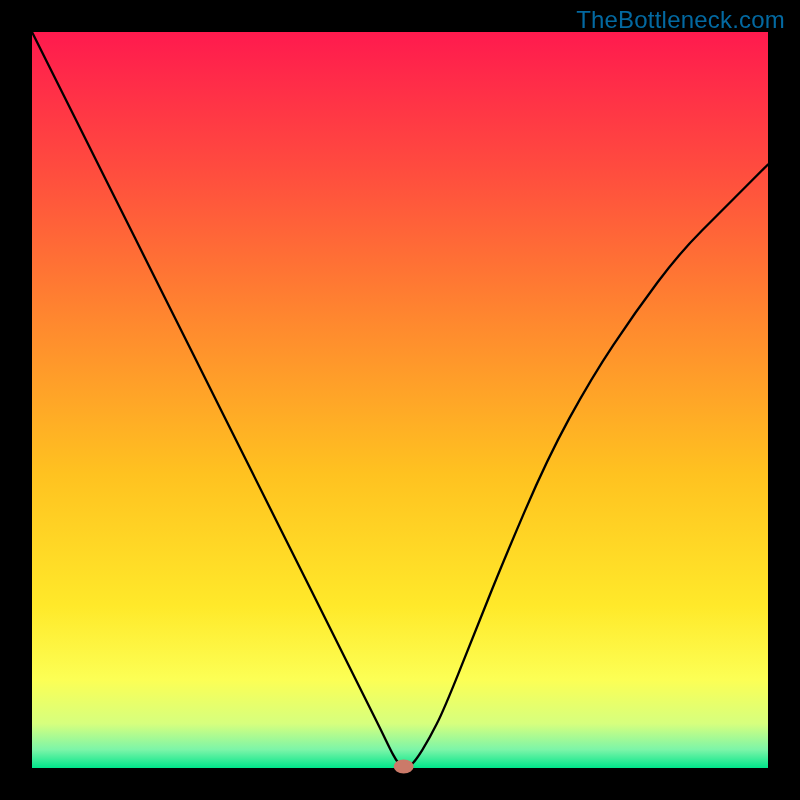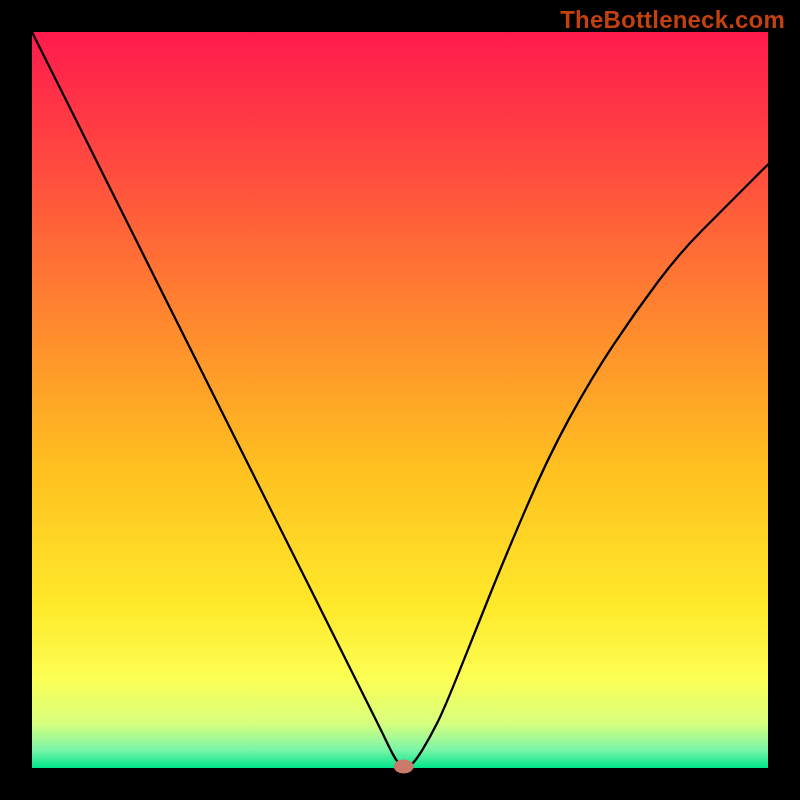--- a/index.html
+++ b/index.html
@@ -15,23 +15,23 @@
     width: 800px;
     height: 800px;
     background: #000;
   }
   .watermark {
     position: absolute;
     top: 6px;
     right: 15px;
     font-family: Arial, Helvetica, sans-serif;
     font-size: 24px;
-    color: #c2410c;
+    color: #0369a1;
     letter-spacing: 0.2px;
-    font-weight: 700;
+    font-weight: 400;
   }
   svg {
     display: block;
   }
 </style>
 </head>
 <body>
 <div class="frame">
   <div class="watermark">TheBottleneck.com</div>
   <svg id="chart-svg" width="800" height="800" viewBox="0 0 800 800">

